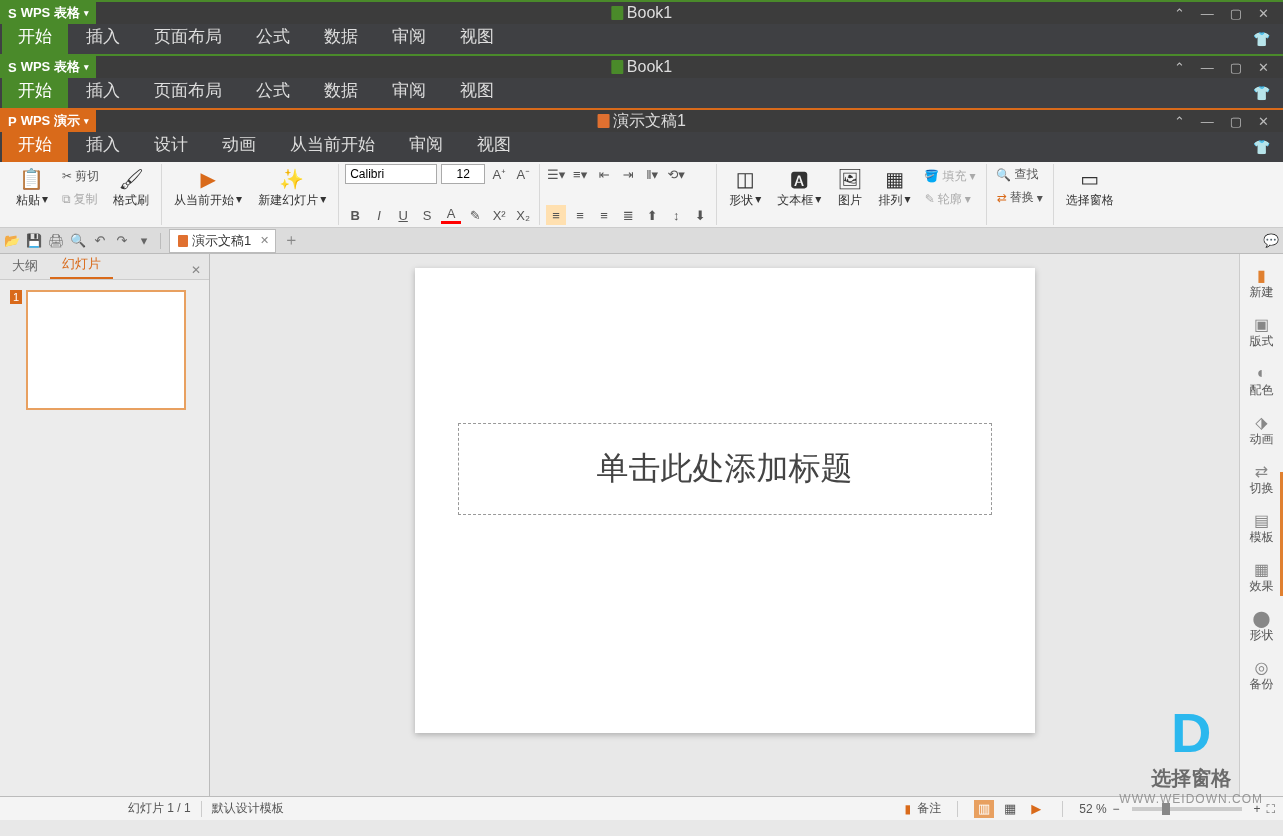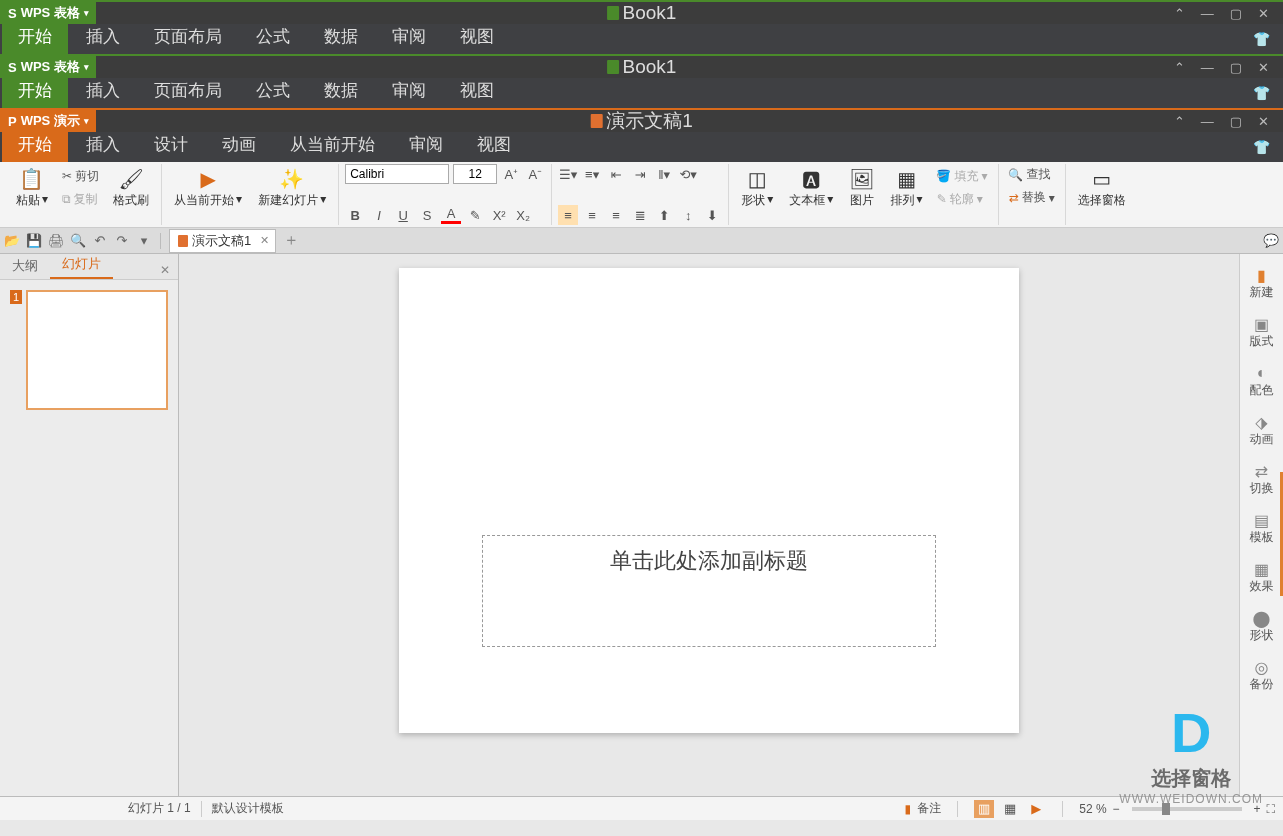--- a/index.html
+++ b/index.html
@@ -3,51 +3,51 @@
 <meta charset="utf-8">
 <style>
 *{margin:0;padding:0;box-sizing:border-box;font-family:"Microsoft YaHei",SimSun,sans-serif;user-select:none}
 body{width:1283px;height:836px;background:#e8e8e8;overflow:hidden;font-size:12px;color:#333}
 .titlebar{height:24px;background:#3c3c3c;color:#ddd;display:flex;align-items:center;position:relative}
 .tb-green{border-top:2px solid #4a8a2a}
 .tb-orange{border-top:2px solid #d96a1a}
 .app-badge{background:#4a8a2a;color:#fff;font-weight:bold;padding:2px 8px;display:flex;align-items:center;gap:4px;height:22px;font-size:13px}
 .app-badge.orange{background:#d96a1a}
 .app-badge .arrow{font-size:9px}
-.doc-title{position:absolute;left:50%;transform:translateX(-50%);display:flex;align-items:center;gap:4px;font-size:19px}
+.doc-title{position:absolute;left:50%;transform:translateX(-50%);display:flex;align-items:center;gap:4px;font-size:16px}
 .doc-icon{width:12px;height:14px;background:#4a8a2a;border-radius:1px;display:inline-block}
 .doc-icon.orange{background:#e07030}
 .win-controls{margin-left:auto;display:flex;gap:16px;padding-right:14px;color:#bbb;font-size:13px}
 .win-controls span{cursor:pointer}
 .menubar{height:30px;background:#3f4043;display:flex;align-items:flex-end;padding:0 2px;gap:2px;color:#ddd;position:relative}
 .menubar .tab{padding:6px 16px;font-size:17px;cursor:pointer}
 .menubar .tab.active-green{background:#4a8a2a;color:#fff}
 .menubar .tab.active-orange{background:#d96a1a;color:#fff}
 .shirt-icon{margin-left:auto;margin-right:10px;color:#bbb;align-self:center;font-size:14px}
 .ribbon{height:66px;background:#f4f4f4;border-bottom:1px solid #ccc;display:flex;align-items:stretch;padding:2px 4px}
 .ribbon-group{display:flex;flex-direction:column;justify-content:space-between;padding:0 6px;border-right:1px solid #d8d8d8;gap:2px}
 .rg-row{display:flex;align-items:center;gap:4px}
 .big-btn{display:flex;flex-direction:column;align-items:center;justify-content:center;padding:2px 6px;cursor:pointer;font-size:12px}
 .big-btn .ico{font-size:20px;height:26px;display:flex;align-items:center}
 .big-btn .lbl{display:flex;align-items:flex-start;gap:2px}
 .small-btn{display:flex;align-items:center;gap:3px;padding:2px 4px;cursor:pointer;font-size:12px;color:#555}
 .small-btn.disabled{color:#aaa}
-.font-select{width:104px;height:20px;border:1px solid #aaa;background:#fff;padding:0 4px;font-size:12px}
+.font-select{width:92px;height:20px;border:1px solid #aaa;background:#fff;padding:0 4px;font-size:12px}
 .size-select{width:44px;height:20px;border:1px solid #aaa;background:#fff;padding:0 2px;font-size:12px;text-align:center}
 .fmt-btn{width:20px;height:20px;display:flex;align-items:center;justify-content:center;cursor:pointer;font-size:13px;color:#555}
 .fmt-btn.color-a{border-bottom:3px solid red;height:18px;line-height:13px}
 .fmt-btn.hl{background:#ffe0b0}
 .quickbar{height:26px;background:#dcdcdc;border-bottom:1px solid #bbb;display:flex;align-items:center;padding:0 4px;gap:6px}
 .qb-ico{width:16px;height:16px;display:flex;align-items:center;justify-content:center;font-size:13px;color:#666;cursor:pointer}
 .qb-sep{width:1px;height:16px;background:#bbb;margin:0 2px}
 .filetab{display:flex;align-items:center;background:#fff;border:1px solid #bbb;padding:2px 24px 2px 8px;gap:4px;position:relative;font-size:13px}
 .filetab .close{position:absolute;right:6px;font-size:11px;color:#888}
 .addtab{width:18px;height:18px;display:flex;align-items:center;justify-content:center;color:#888;font-size:16px;cursor:pointer}
 .main-area{display:flex;height:542px}
-.left-panel{width:179px;background:#ececec;border-right:1px solid #bbb;display:flex;flex-direction:column}
+.left-panel{width:210px;background:#ececec;border-right:1px solid #bbb;display:flex;flex-direction:column}
 .lp-tabs{display:flex;border-bottom:1px solid #ccc;position:relative;height:26px;align-items:flex-end;background:#e6e6e6}
 .lp-tab{padding:4px 12px;font-size:13px;cursor:pointer;color:#666}
 .lp-tab.active{color:#d96a1a;border-bottom:2px solid #d96a1a}
 .lp-close{margin-left:auto;padding:2px 8px;color:#888;font-size:12px}
 .thumb-area{flex:1;padding:10px;display:flex;gap:4px;align-items:flex-start}
 .thumb-num{font-size:11px;background:#d96a1a;color:#fff;padding:0 3px;height:14px;line-height:14px}
 .thumb{width:160px;height:120px;background:#fff;border:2px solid #e8a060}
 .canvas-area{flex:1;background:#e8e8e8;display:flex;justify-content:center;align-items:flex-start;padding:14px;overflow:auto}
 .slide{width:620px;height:465px;background:#fff;box-shadow:0 2px 6px rgba(0,0,0,0.25);position:relative}
 .placeholder{position:absolute;border:1px dashed #999;display:flex;align-items:flex-start;justify-content:center;padding:8px;font-family:SimSun,serif;color:#444}
@@ -300,21 +300,21 @@
       <div class="lp-tab active">幻灯片</div>
       <div class="lp-close">✕</div>
     </div>
     <div class="thumb-area">
       <span class="thumb-num">1</span>
       <div class="thumb"></div>
     </div>
   </div>
   <div class="canvas-area">
     <div class="slide">
-      <div class="placeholder ph-sub">单击此处添加副标题</div>
+      <div class="placeholder ph-title">单击此处添加标题</div>
     </div>
   </div>
   <div class="right-panel">
     <div class="rp-strip"></div>
     <div class="rp-item">
         <span class="ico" style="color:#e08030">▮</span>
         <span>新建</span>
       </div>
     <div class="rp-item">
         <span class="ico">▣</span>

